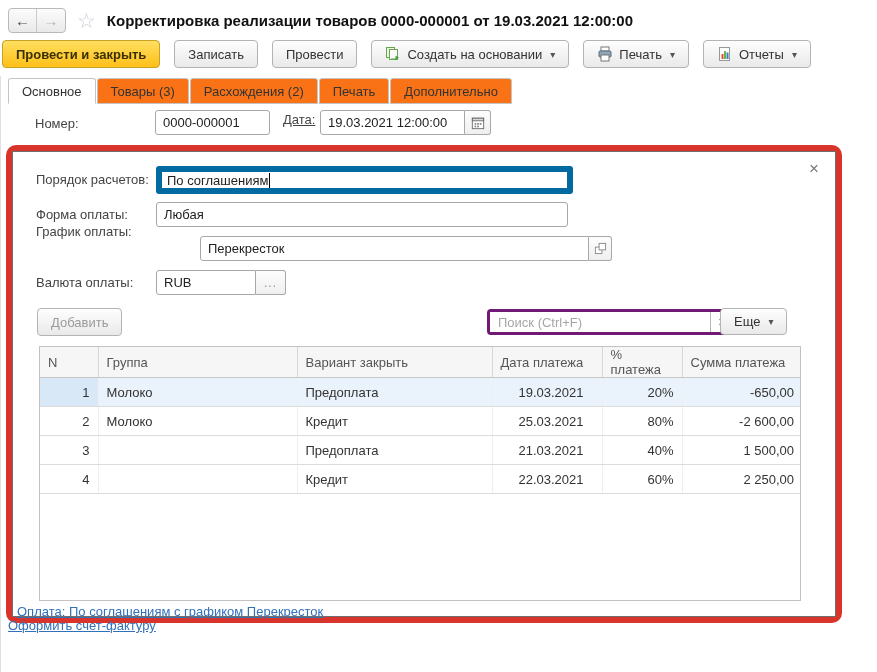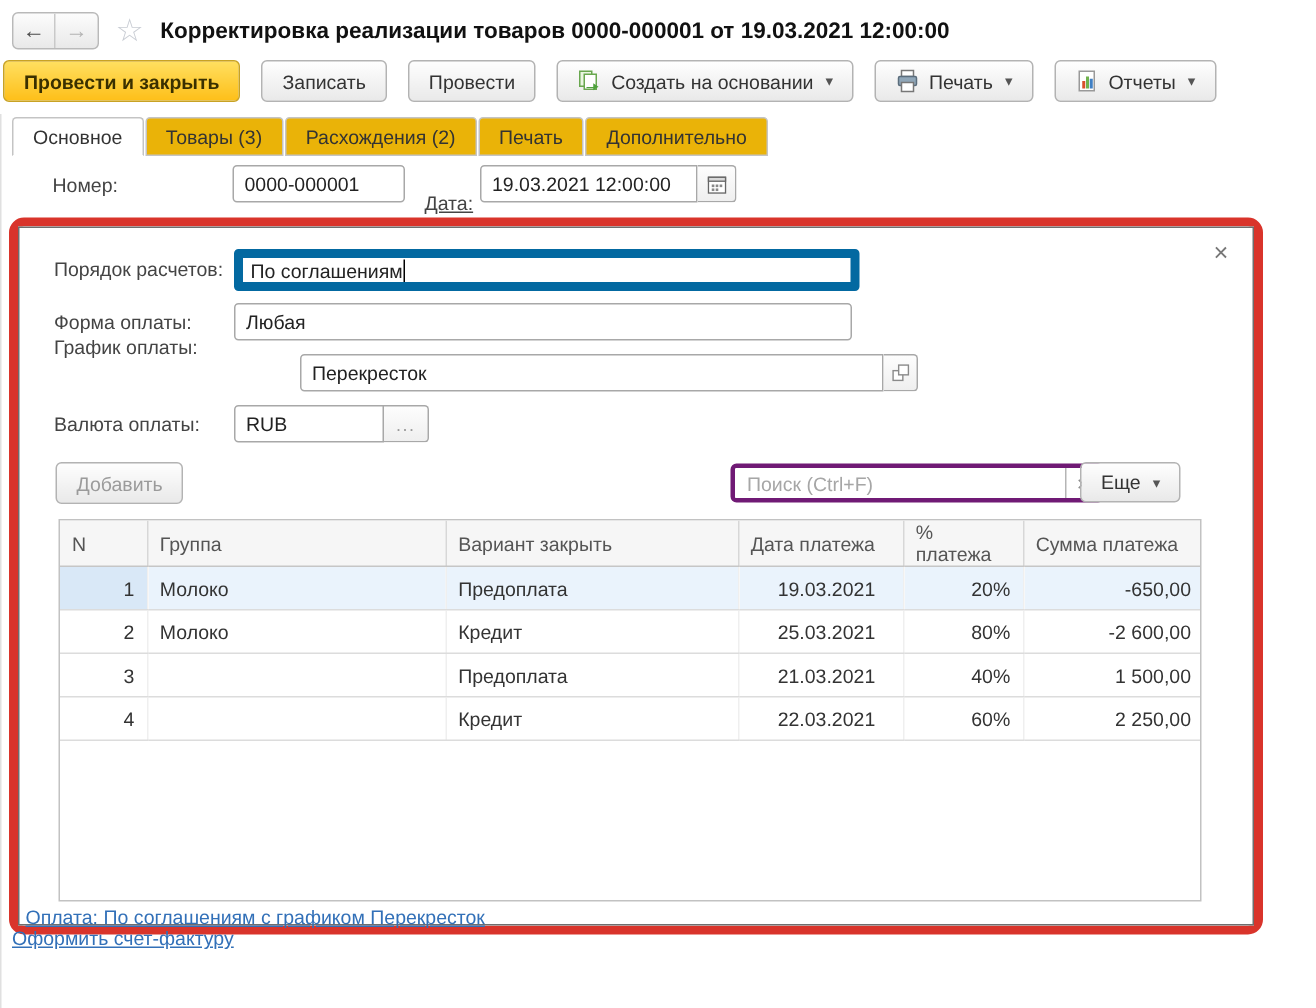--- a/index.html
+++ b/index.html
@@ -24,21 +24,21 @@
     background:linear-gradient(#fefefe,#e9e9e9); border:1px solid #b3b3b3; border-radius:4px;
     font-size:13px; color:#333; cursor:pointer; white-space:nowrap; }
   .btn-primary { background:linear-gradient(#ffdf60,#febf19); border-color:#c8a224; font-weight:bold; color:#3a3000; }
   .btn .caret { font-size:10px; color:#555; margin-left:2px; }
   .btn.disabled { color:#9b9b9b; cursor:default; }
   .btn svg { flex:0 0 auto; }
 
   
   #tabs { position:absolute; left:8px; top:78px; display:flex; align-items:flex-end; }
   .tab { height:26px; padding:0 13px; display:inline-flex; align-items:center; margin-right:1px;
-    background:#eab308; border:1px solid #c4c4c4; border-radius:3px 3px 0 0; color:#333; cursor:pointer; white-space:nowrap; }
+    background:#f97316; border:1px solid #c4c4c4; border-radius:3px 3px 0 0; color:#333; cursor:pointer; white-space:nowrap; }
   .tab.active { background:#fff; border-bottom-color:#fff; position:relative; z-index:2; }
 
   
   .fld-label { position:absolute; color:#444; }
   .inp { border:1px solid #a8a8a8; border-radius:3px; background:#fff; padding:0 7px;
     display:flex; align-items:center; font-size:13px; color:#222; }
   #number-input { position:absolute; left:155px; top:110px; width:115px; height:25px; }
   #date-wrap { position:absolute; left:320px; top:110px; height:25px; display:flex; }
   #date-input { width:145px; height:25px; border-radius:3px 0 0 3px; }
   .attach-btn { height:25px; border:1px solid #a8a8a8; border-left:none; border-radius:0 3px 3px 0;
@@ -144,21 +144,21 @@
 <div id="tabs">
   <div class="tab active">Основное</div>
   <div class="tab">Товары (3)</div>
   <div class="tab">Расхождения (2)</div>
   <div class="tab">Печать</div>
   <div class="tab">Дополнительно</div>
 </div>
 
 <span class="fld-label" style="left:35px; top:116px;">Номер:</span>
 <div class="inp" id="number-input">0000-000001</div>
-<span class="fld-label" style="left:283px; top:128px;text-decoration:underline;">Дата:</span>
+<span class="fld-label" style="left:283px; top:112px;text-decoration:underline;">Дата:</span>
 <div id="date-wrap">
   <div class="inp" id="date-input">19.03.2021 12:00:00</div>
   <div class="attach-btn" id="date-cal-btn">
     <svg width="14" height="14" viewBox="0 0 16 16">
       <rect x="1.5" y="2.5" width="13" height="12" fill="#fff" stroke="#666"></rect>
       <rect x="1.5" y="2.5" width="13" height="3" fill="#d8d8d8" stroke="#666"></rect>
       <rect x="4" y="8" width="2" height="2" fill="#888"></rect>
         <rect x="7" y="8" width="2" height="2" fill="#888"></rect>
       <rect x="10" y="8" width="2" height="2" fill="#888"></rect>
         <rect x="4" y="11" width="2" height="2" fill="#888"></rect>

